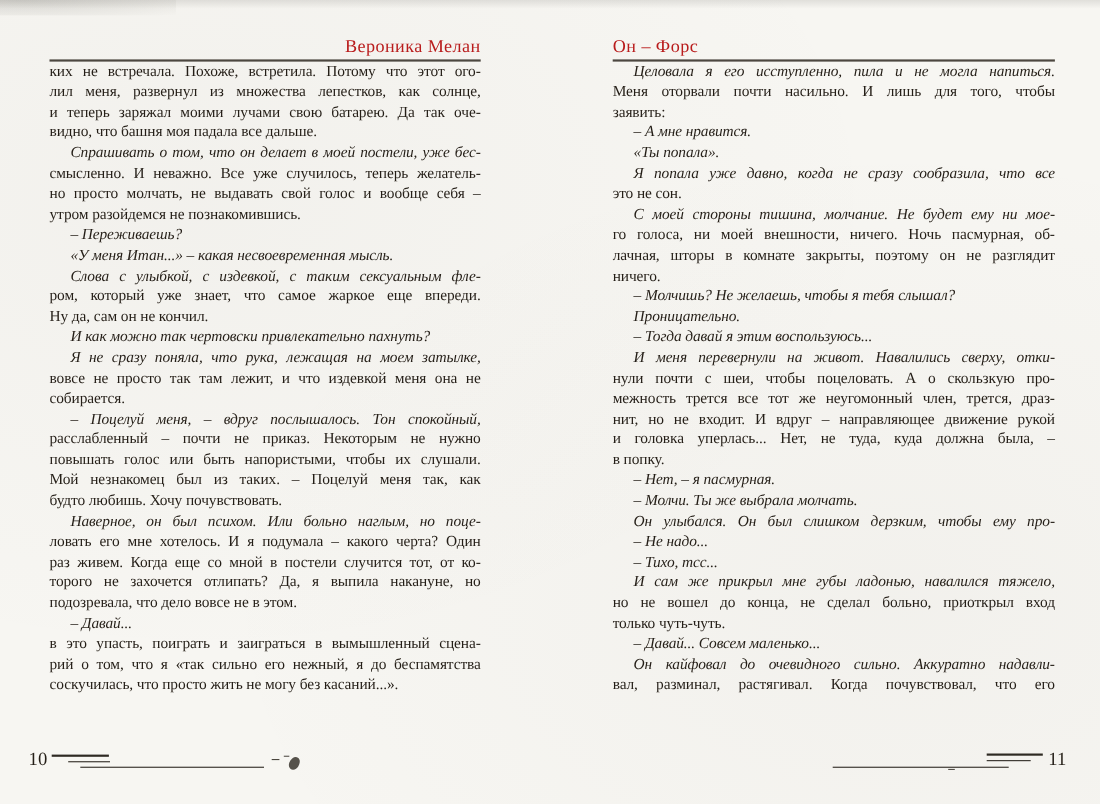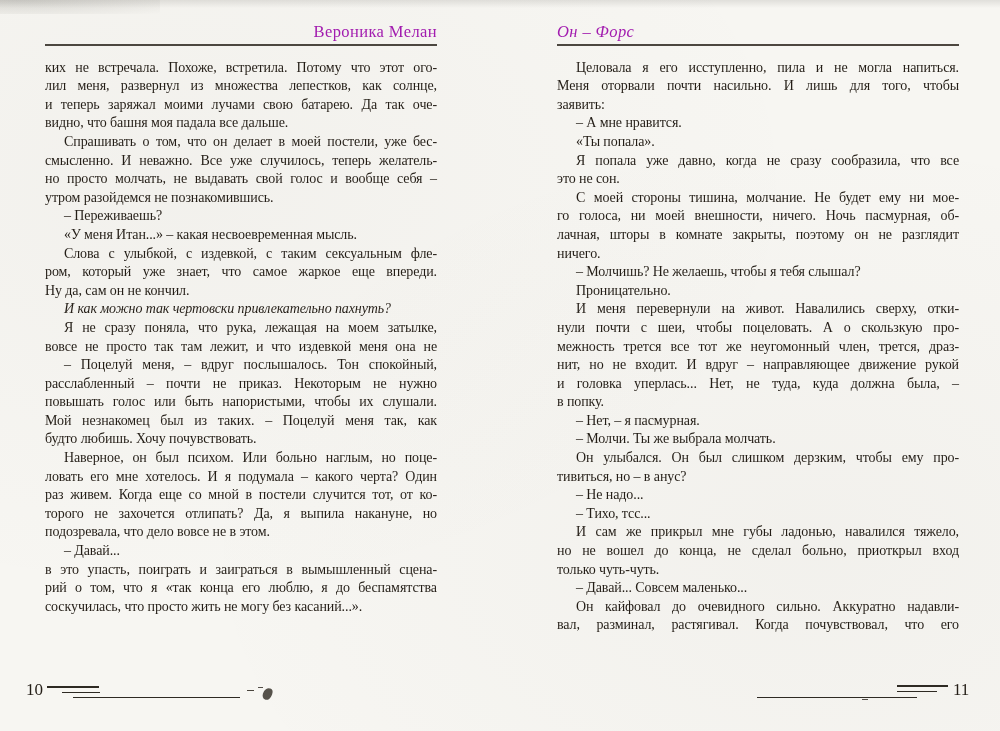--- a/index.html
+++ b/index.html
@@ -24,37 +24,37 @@
     background: linear-gradient(to bottom, rgba(120,118,112,0.18), rgba(120,118,112,0));
   }
   .scan-edge-topleft {
     position: absolute; left: 0; top: 0; width: 160px; height: 14px;
     background: radial-gradient(ellipse at 10% 0%, rgba(110,108,100,0.22), rgba(110,108,100,0));
   }
   .page { position: absolute; top: 0; }
   .page-left  { left: 45px;  width: 392px; }
   .page-right { left: 557px; width: 402px; }
   .running-head {
-    margin-top: 22px; height: 20px;
-    font-size: 16.5px; letter-spacing: 0.4px; color: #a21caf;
+    margin-top: 32px; height: 20px;
+    font-size: 16.5px; letter-spacing: 0.4px; color: #b91c1c;
   }
   .page-left  .running-head { text-align: right; }
-  .page-right .running-head { text-align: left; font-style: italic; }
+  .page-right .running-head { text-align: left; }
   .head-rule { height: 1.6px; background: var(--rule); margin-top: 2px; opacity: 0.9; }
   .body-text {
-    margin-top: 13px;
+    margin-top: 1px;
     font-size: 14px;
     line-height: 18.6px;
     letter-spacing: -0.1px;
   }
   .para { margin: 0; }
   .para.italic { font-style: italic; }
   .line { text-align: justify; text-align-last: justify; }
   .line.lastline { text-align-last: left; }
-  .line.indent { text-indent: 19px; }
+  .line.indent { text-indent: 19px; font-style: italic; }
   .folio { position: absolute; font-size: 17px; color: var(--ink); }
   .folio-left  { left: 26px;  top: 680px; }
   .folio-right { left: 953px; top: 680px; }
   .orn { position: absolute; background: #2e2a23; }
   .orn-l1 { left: 47px;  top: 686px;   width: 52px;  height: 2.2px; }
   .orn-l2 { left: 62px;  top: 691.5px; width: 38px;  height: 1.8px; }
   .orn-l3 { left: 73px;  top: 696.5px; width: 167px; height: 1.3px; }
   .orn-r1 { left: 897px; top: 684.5px; width: 51px;  height: 2.2px; }
   .orn-r2 { left: 897px; top: 690.5px; width: 40px;  height: 1.8px; }
   .orn-r3 { left: 757px; top: 696.5px; width: 160px; height: 1.3px; }
@@ -99,41 +99,42 @@
         <div class="line indent">Слова с улыбкой, с издевкой, с таким сексуальным фле-</div>
         <div class="line">ром, который уже знает, что самое жаркое еще впереди.</div>
         <div class="line lastline">Ну да, сам он не кончил.</div>
       </div>
       <div class="para italic">
         <div class="line indent lastline">И как можно так чертовски привлекательно пахнуть?</div>
       </div>
       <div class="para">
         <div class="line indent">Я не сразу поняла, что рука, лежащая на моем затылке,</div>
         <div class="line">вовсе не просто так там лежит, и что издевкой меня она не</div>
+        <div class="line lastline">собирается.</div>
       </div>
       <div class="para">
         <div class="line indent">– Поцелуй меня, – вдруг послышалось. Тон спокойный,</div>
         <div class="line">расслабленный – почти не приказ. Некоторым не нужно</div>
         <div class="line">повышать голос или быть напористыми, чтобы их слушали.</div>
         <div class="line">Мой незнакомец был из таких. – Поцелуй меня так, как</div>
         <div class="line lastline">будто любишь. Хочу почувствовать.</div>
       </div>
       <div class="para">
         <div class="line indent">Наверное, он был психом. Или больно наглым, но поце-</div>
         <div class="line">ловать его мне хотелось. И я подумала – какого черта? Один</div>
         <div class="line">раз живем. Когда еще со мной в постели случится тот, от ко-</div>
         <div class="line">торого не захочется отлипать? Да, я выпила накануне, но</div>
         <div class="line lastline">подозревала, что дело вовсе не в этом.</div>
       </div>
       <div class="para">
         <div class="line indent lastline">– Давай...</div>
       </div>
       <div class="para">
         <div class="line">в это упасть, поиграть и заиграться в вымышленный сцена-</div>
-        <div class="line">рий о том, что я «так конца его люблю, я до беспамятства</div>
+        <div class="line">рий о том, что я «так сильно его нежный, я до беспамятства</div>
         <div class="line lastline">соскучилась, что просто жить не могу без касаний...».</div>
       </div>
     </div>
 </section>
 
 <section class="page page-right">
   <div class="running-head">Он – Форс</div>
   <div class="head-rule"></div>
   <div class="body-text" id="right-body">
       <div class="para">
@@ -155,38 +156,40 @@
         <div class="line indent">С моей стороны тишина, молчание. Не будет ему ни мое-</div>
         <div class="line">го голоса, ни моей внешности, ничего. Ночь пасмурная, об-</div>
         <div class="line">лачная, шторы в комнате закрыты, поэтому он не разглядит</div>
         <div class="line lastline">ничего.</div>
       </div>
       <div class="para">
         <div class="line indent lastline">– Молчишь? Не желаешь, чтобы я тебя слышал?</div>
       </div>
       <div class="para">
         <div class="line indent lastline">Проницательно.</div>
+      </div>
+      <div class="para">
+        <div class="line indent lastline">– Тогда давай я этим воспользуюсь...</div>
       </div>
       <div class="para">
         <div class="line indent">И меня перевернули на живот. Навалились сверху, отки-</div>
         <div class="line">нули почти с шеи, чтобы поцеловать. А о скользкую про-</div>
         <div class="line">межность трется все тот же неугомонный член, трется, драз-</div>
         <div class="line">нит, но не входит. И вдруг – направляющее движение рукой</div>
         <div class="line">и головка уперлась... Нет, не туда, куда должна была, –</div>
         <div class="line lastline">в попку.</div>
       </div>
       <div class="para">
         <div class="line indent lastline">– Нет, – я пасмурная.</div>
       </div>
       <div class="para">
         <div class="line indent lastline">– Молчи. Ты же выбрала молчать.</div>
       </div>
       <div class="para">
         <div class="line indent">Он улыбался. Он был слишком дерзким, чтобы ему про-</div>
-        <div class="line lastline">тивиться, но – в анус?</div>
       </div>
       <div class="para">
         <div class="line indent lastline">– Не надо...</div>
       </div>
       <div class="para">
         <div class="line indent lastline">– Тихо, тсс...</div>
       </div>
       <div class="para">
         <div class="line indent">И сам же прикрыл мне губы ладонью, навалился тяжело,</div>
         <div class="line">но не вошел до конца, не сделал больно, приоткрыл вход</div>

